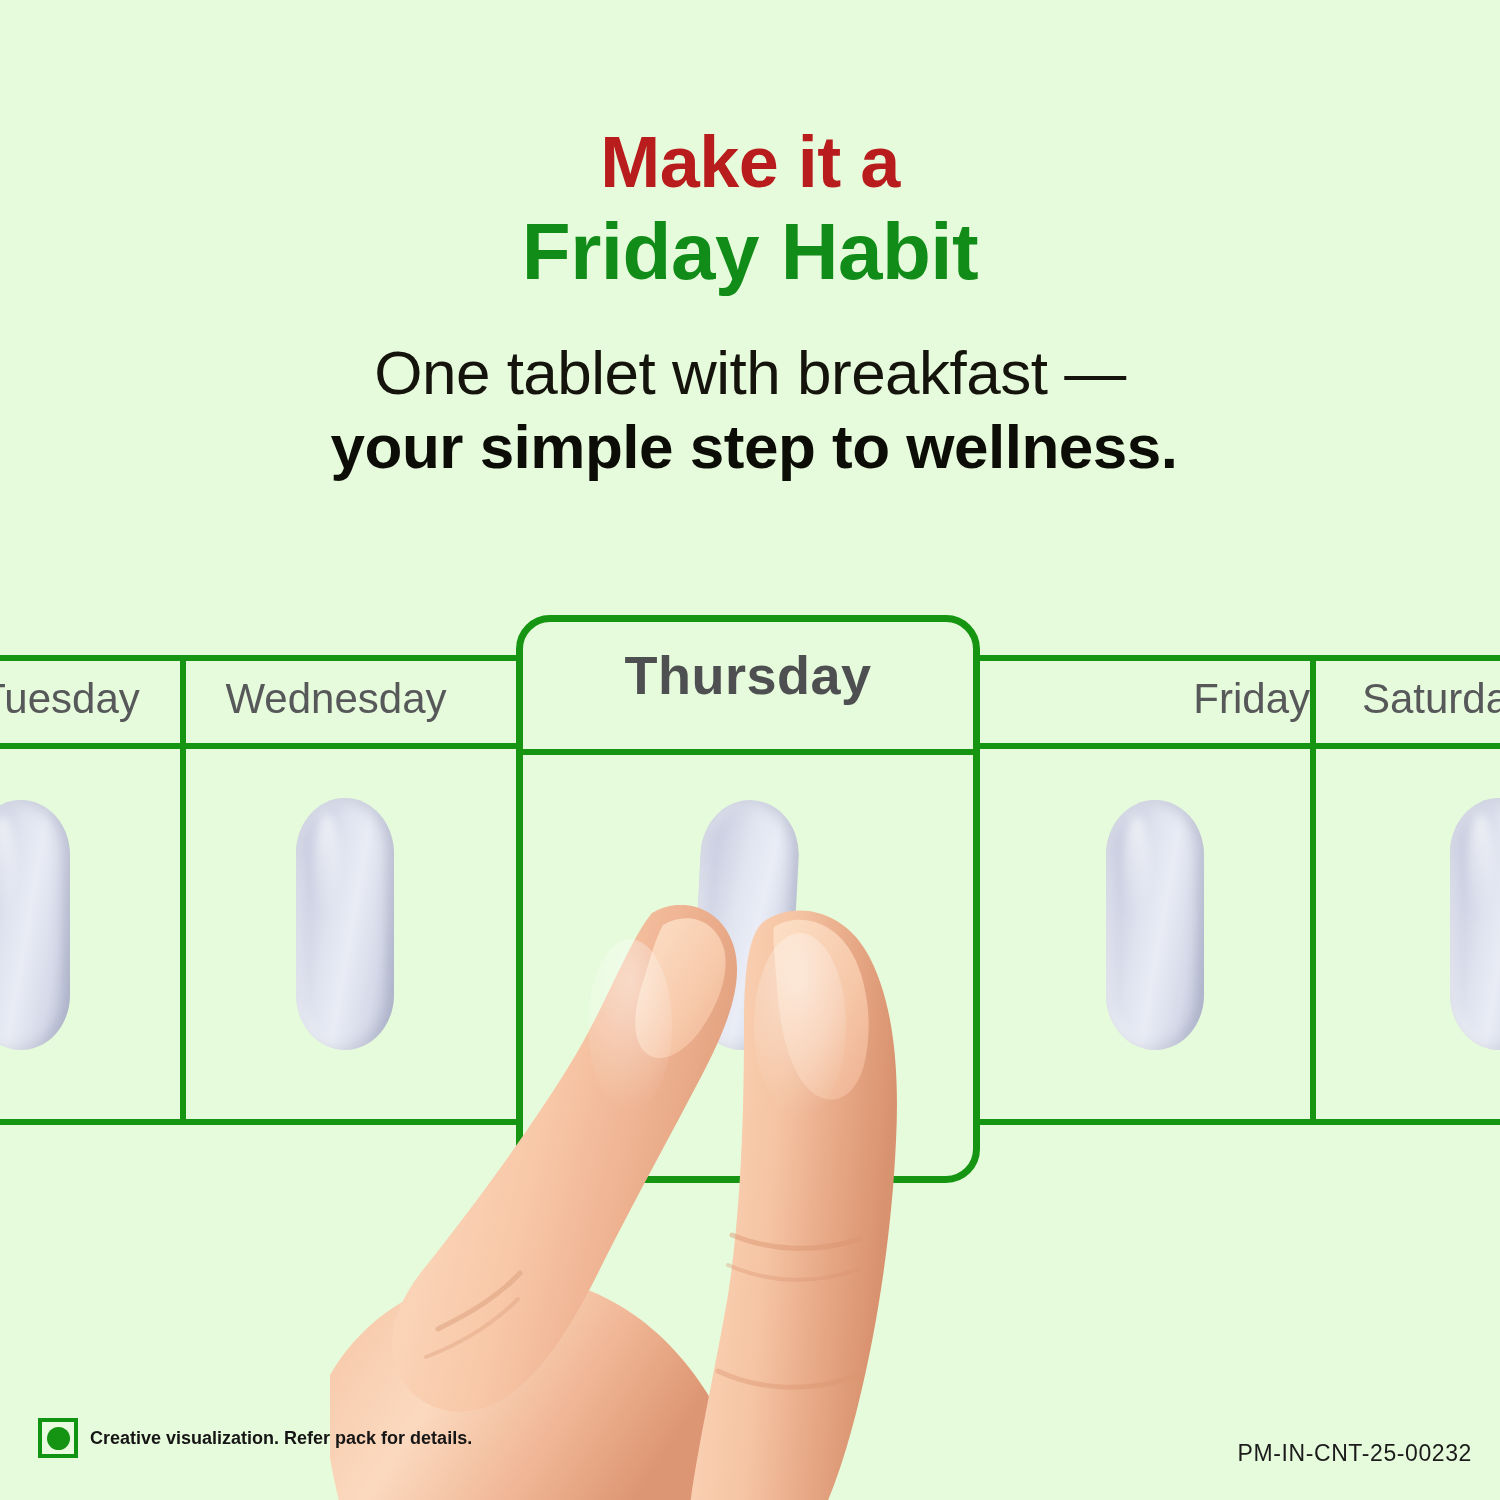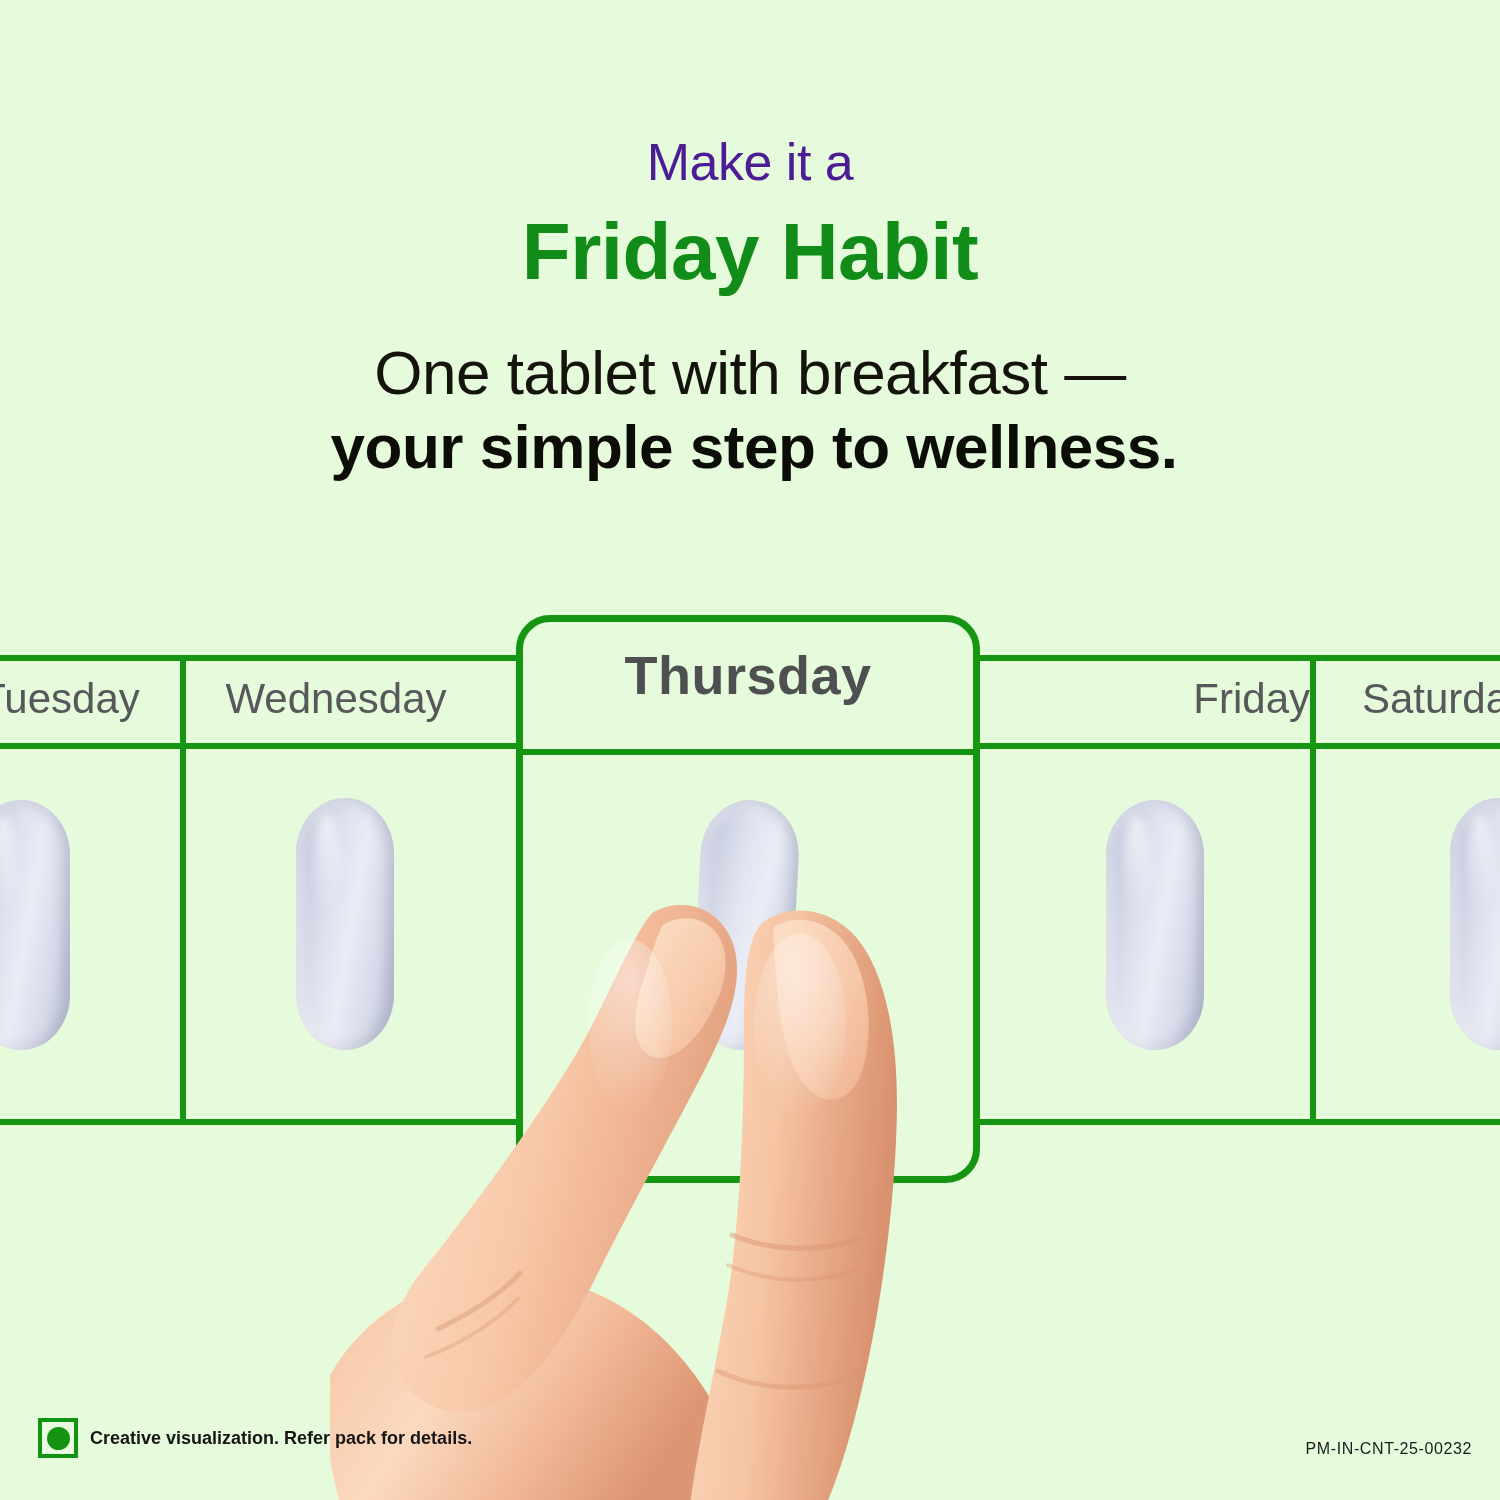--- a/index.html
+++ b/index.html
@@ -10,22 +10,22 @@
     overflow:hidden;
     position:relative;
   }
 
   
   .headline-block{
     position:absolute; left:0; top:118px; width:1500px;
     text-align:center; z-index:6;
   }
   .headline-line1{
-    font-size:52px; line-height:88px; font-weight:400;
-    color:#4c1d95; letter-spacing:-0.5px;
+    font-size:72px; line-height:88px; font-weight:700;
+    color:#b91c1c; letter-spacing:-0.5px;
   }
   .headline-line2{
     font-size:80px; line-height:92px; font-weight:700;
     color:#118c18; letter-spacing:-0.5px;
   }
 
   .subhead-block{
     position:absolute; left:0; top:336px; width:1500px;
     text-align:center; z-index:6;
   }
@@ -134,21 +134,21 @@
   }
   .veg-dot{ width:23px; height:23px; border-radius:50%; background:#149412; }
 
   .disclaimer{
     position:absolute; left:90px; top:1428px;
     font-size:18px; font-weight:700; color:#161515;
     letter-spacing:0px; z-index:9; white-space:nowrap;
   }
   .code{
     position:absolute; right:28px; top:1440px;
-    font-size:16px; font-weight:500; color:#1b1b1b;
+    font-size:23px; font-weight:500; color:#1b1b1b;
     letter-spacing:0.6px; z-index:9;
   }
 </style>
 </head>
 <body>
 
 <div class="headline-block">
   <div class="headline-line1">Make it a</div>
   <div class="headline-line2">Friday Habit</div>
 </div>

